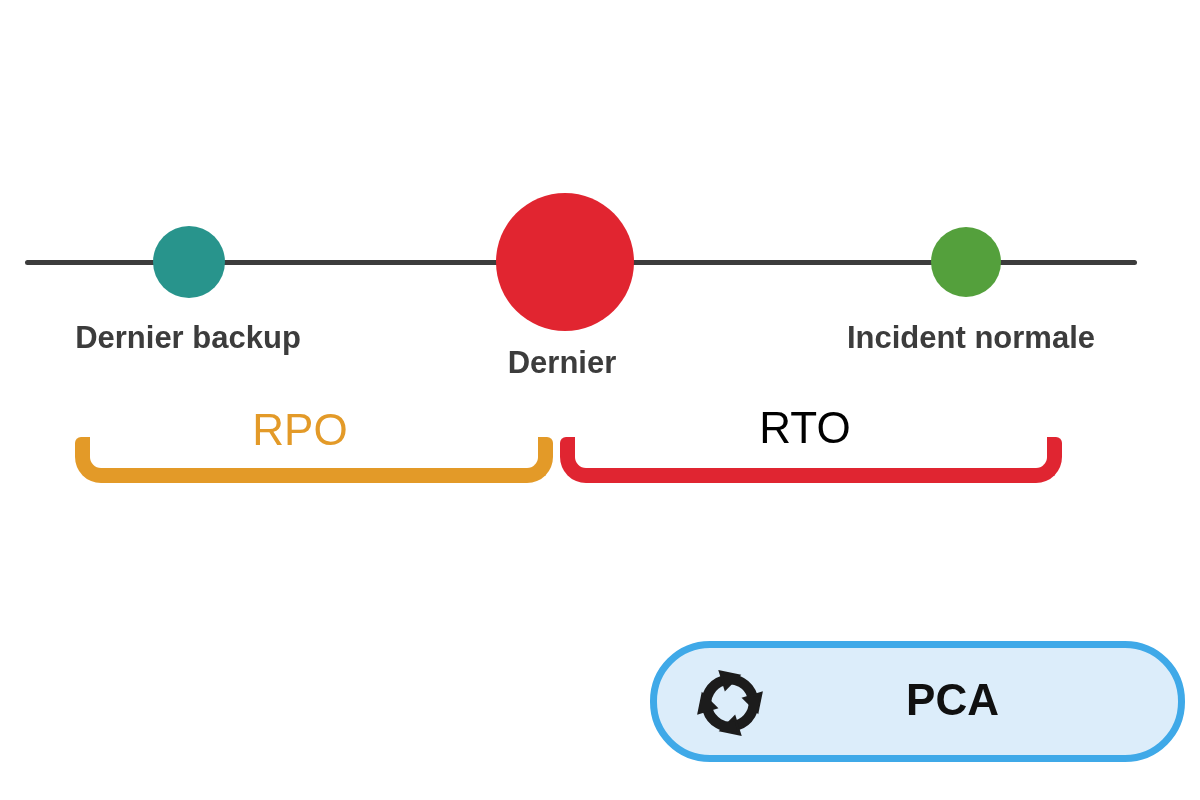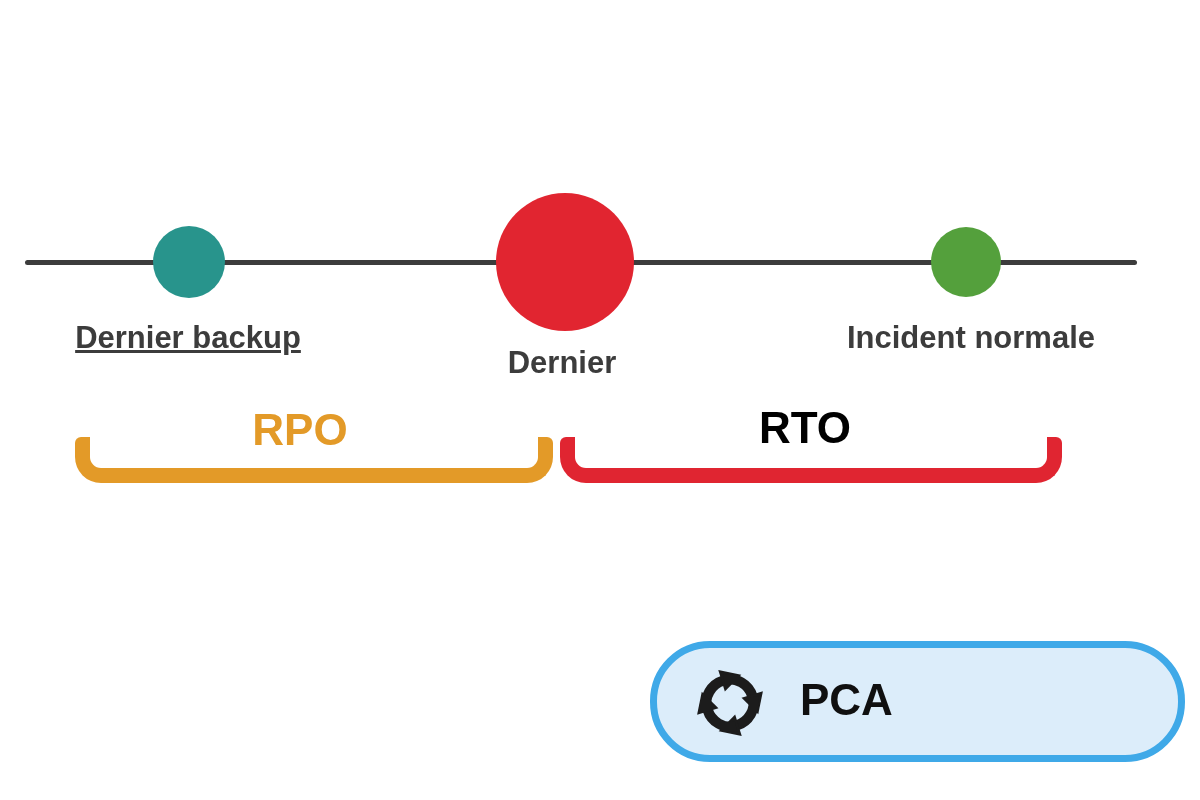--- a/index.html
+++ b/index.html
@@ -22,42 +22,42 @@
   .dot-incident { left: 496px; top: 193px; width: 138px; height: 138px; }
   .dot-reprise  { left: 931px; top: 227px; width: 70px;  height: 70px; }
   .pt-label {
     position: absolute;
     text-align: center;
     font-size: 31px;
     font-weight: 600;
     line-height: 1;
     letter-spacing: 0px;
   }
-  .lbl-backup   { left: 38px;  top: 322px; width: 300px; text-decoration: underline; }
+  .lbl-backup   { left: 38px;  top: 322px; width: 300px; }
   .lbl-incident { left: 412px; top: 347px; width: 300px; }
   .lbl-reprise  { left: 816px; top: 322px; width: 310px; }
   .bracket {
     position: absolute;
     top: 437px;
     height: 46px;
     box-sizing: border-box;
     border-style: solid;
     border-width: 0 15px 15px 15px;
     border-bottom-left-radius: 26px;
     border-bottom-right-radius: 26px;
     border-top-left-radius: 6px;
     border-top-right-radius: 6px;
   }
   .bracket-rpo { left: 75px;  width: 478px; }
   .bracket-rto { left: 560px; width: 502px; }
   .bracket-label {
     position: absolute;
     text-align: center;
     font-size: 44px;
-    font-weight: 700;
+    font-weight: 400;
     line-height: 1;
   }
   .lbl-rpo { left: 150px; top: 408px; width: 300px; }
   .lbl-rto { left: 655px; top: 406px; width: 300px; }
   .pca-box {
     position: absolute;
     left: 650px; top: 641px;
     width: 535px; height: 121px;
     box-sizing: border-box;
     border-width: 7px;
@@ -66,21 +66,21 @@
   }
   .pca-icon {
     position: absolute;
     left: 687px; top: 660px;
     width: 86px; height: 86px;
   }
   .pca-label {
     position: absolute;
     left: 800px; top: 678px;
     width: 305px;
-    text-align: left;
+    text-align: center;
     font-size: 44px;
     font-weight: 700;
     line-height: 1;
   }
 </style>
 </head>
 <body>
 
 <div class="stage">
 

